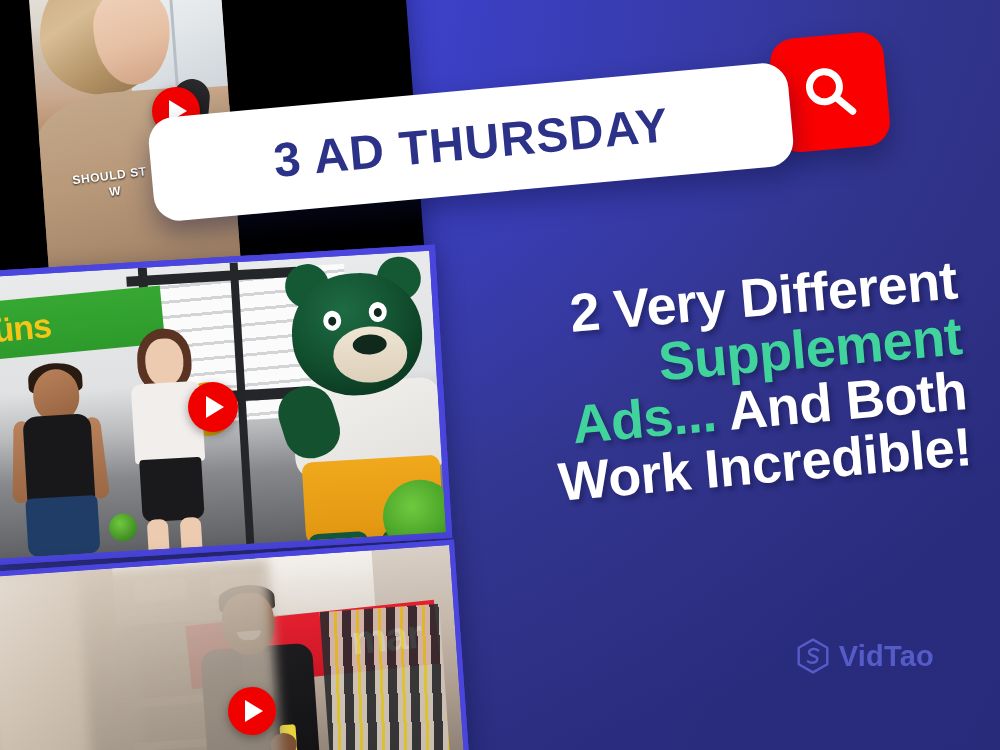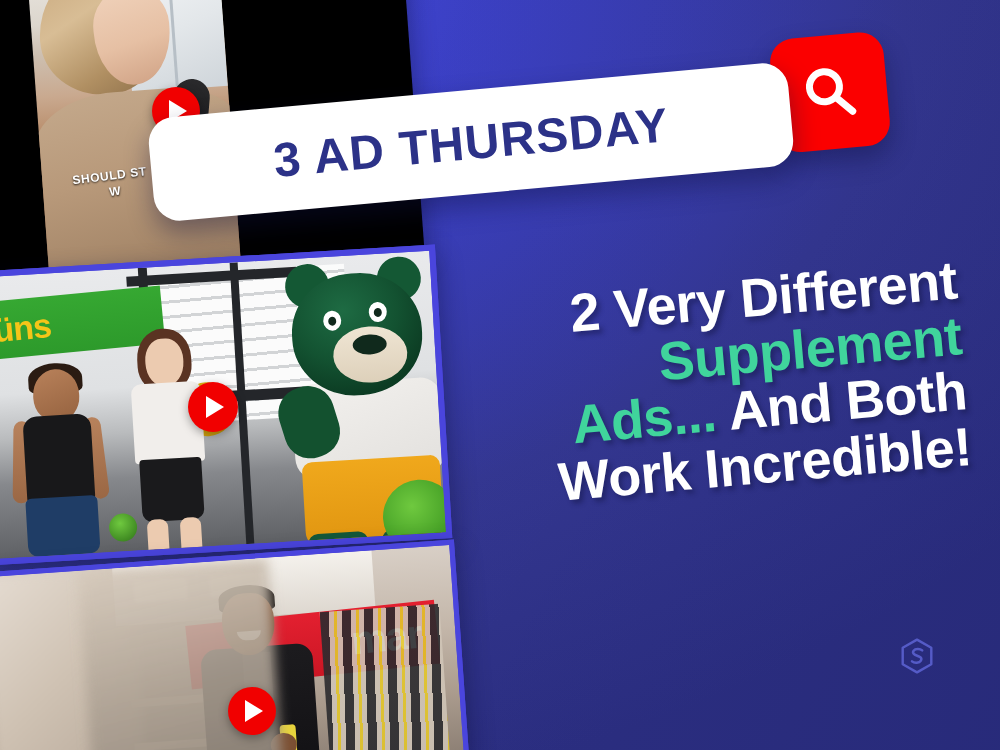--- a/index.html
+++ b/index.html
@@ -404,15 +404,16 @@
     </div>
     <div class="line"><span class="accent">Ads...</span><span> And Both</span></div>
     <div class="line">Work Incredible!</div>
   </div>
 
   <div id="brand">
     <svg width="34" height="36" viewBox="0 0 34 36" aria-hidden="true">
       <path d="M17 1.6 L31.3 9.8 L31.3 26.2 L17 34.4 L2.7 26.2 L2.7 9.8 Z" fill="none" stroke="#5c62d2" stroke-width="2.4" stroke-linejoin="round"></path>
       <path d="M22.2 12.4 C20.2 10.6 15.3 10.4 13.6 12.8 C11.9 15.2 14.6 16.9 17.2 17.7 C19.8 18.5 22.4 20.0 20.9 22.6 C19.4 25.2 14.3 25.3 12.0 23.4" fill="none" stroke="#5c62d2" stroke-width="2.5" stroke-linecap="round"></path>
     </svg>
+    <span id="brand-text">VidTao</span>
   </div>
 
 </div>
 
 </body></html>

